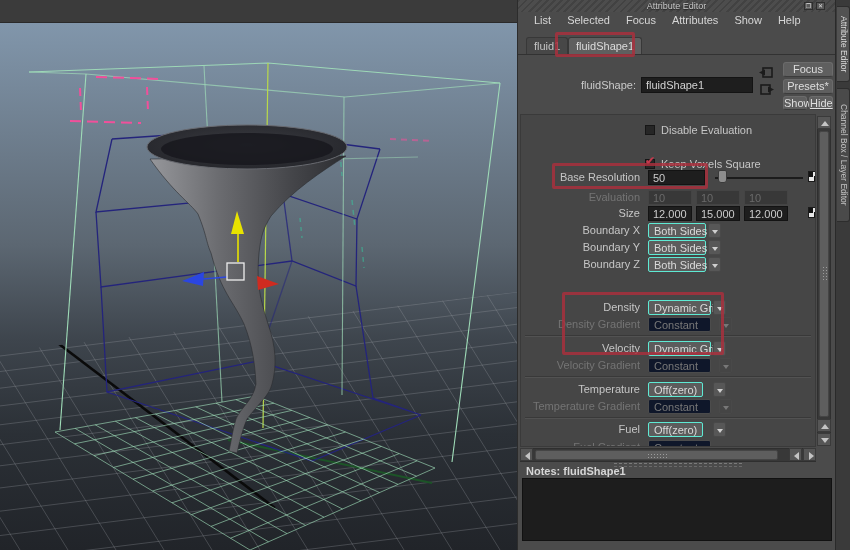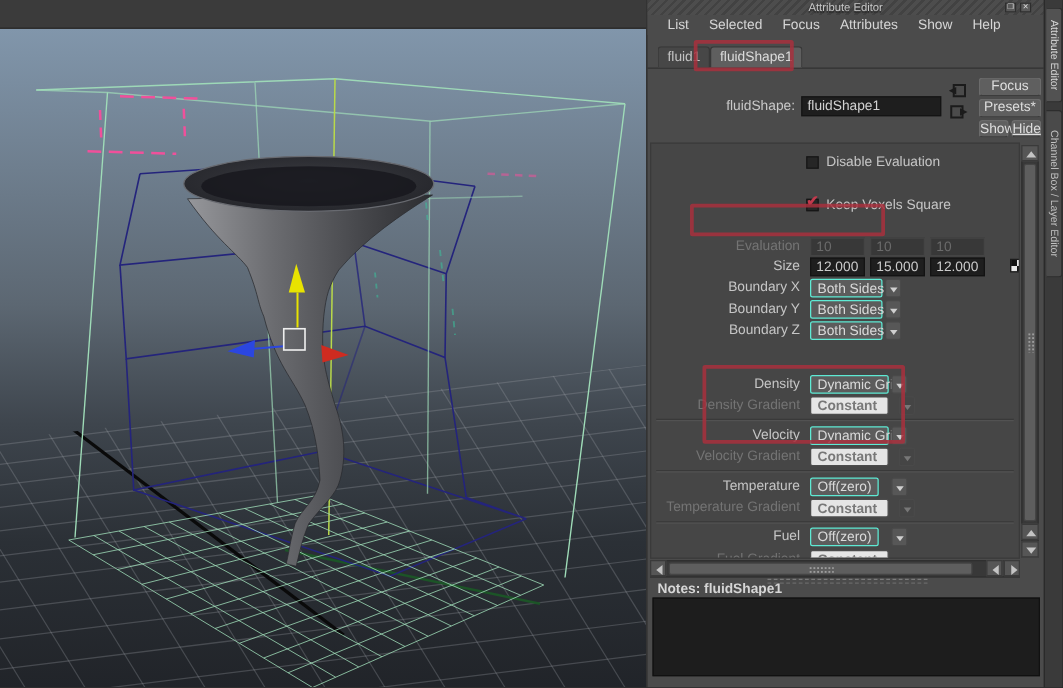--- a/index.html
+++ b/index.html
@@ -55,21 +55,21 @@
   .chk{position:absolute;top:3px;width:10px;height:10px;background:#262626;border:1px solid #161616;}
   .chk .mark{position:absolute;left:-1px;top:-6px;font-size:12px;color:#c23a4d;font-weight:bold;}
   .chk-lbl{position:absolute;top:2px;color:#c6c6c6;}
   .fld{position:absolute;top:1px;height:15px;background:#1e1e1e;border:1px solid #131313;color:#cccccc;
     padding:1px 4px;line-height:12px;}
   .fld.dis{background:#383838;border-color:#444;color:#6a6a6a;}
   .dd{position:absolute;top:1px;height:15px;background:#5c5c5c;border:1px solid #5eead4;border-radius:2px;color:#dadada;
     padding:1px 5px;line-height:12px;white-space:nowrap;}
   .dd-arrow{position:absolute;top:1px;width:13px;height:15px;background:#575757;border:1px solid #494949;border-radius:2px;}
   .dd-arrow::after{content:"";position:absolute;left:3px;top:6px;border-left:3px solid transparent;border-right:3px solid transparent;border-top:4px solid #cfcfcf;}
-  .dd.dis{background:#e5e5e5;border-color:#4c4c4c;color:#787878;font-weight:bold;}
+  .dd.dis{background:#0f172a;border-color:#4c4c4c;color:#787878;}
   .dd-arrow.dis{background:#454545;}
   .dd-arrow.dis::after{border-top-color:#777;}
   .sep{position:absolute;left:4px;width:286px;height:2px;border-top:1px solid #393939;border-bottom:1px solid #525252;}
   .slider-track{position:absolute;top:8px;height:2px;background:#1c1c1c;}
   .slider-thumb{position:absolute;top:1px;width:9px;height:13px;background:#8e8e8e;border:1px solid #3a3a3a;border-radius:2px 2px 3px 3px;}
   .map-icon{position:absolute;width:11px;height:11px;border:1px solid #1c1c1c;
     background:conic-gradient(#e8e8e8 0 25%,#141414 0 50%,#e8e8e8 0 75%,#141414 0);}
 
   
   .hl{position:absolute;border:3px solid var(--highlight-red,#a8303d);opacity:.85;border-radius:2px;pointer-events:none;z-index:6;}
@@ -304,20 +304,27 @@
       </div>
 
 
       <div class="row" style="top:41px">
         <span class="chk" style="left:124px">
           <span class="mark">✔</span>
         </span>
         <span class="chk-lbl" style="left:140px">Keep Voxels Square</span>
       </div>
 
+      <div class="row" style="top:54px">
+        <span class="lbl">Base Resolution</span>
+        <span class="fld" style="left:127px;width:57px">50</span>
+        <span class="slider-track" style="left:194px;width:88px"></span>
+        <span class="slider-thumb" style="left:197px"></span>
+        <span class="map-icon" style="left:287px;top:2px"></span>
+      </div>
 
       <div class="row" style="top:74px">
         <span class="lbl dis">Evaluation</span>
         <span class="fld dis" style="left:127px;width:44px">10</span>
         <span class="fld dis" style="left:175px;width:44px">10</span>
         <span class="fld dis" style="left:223px;width:44px">10</span>
       </div>
 
       <div class="row" style="top:90px">
         <span class="lbl">Size</span>

